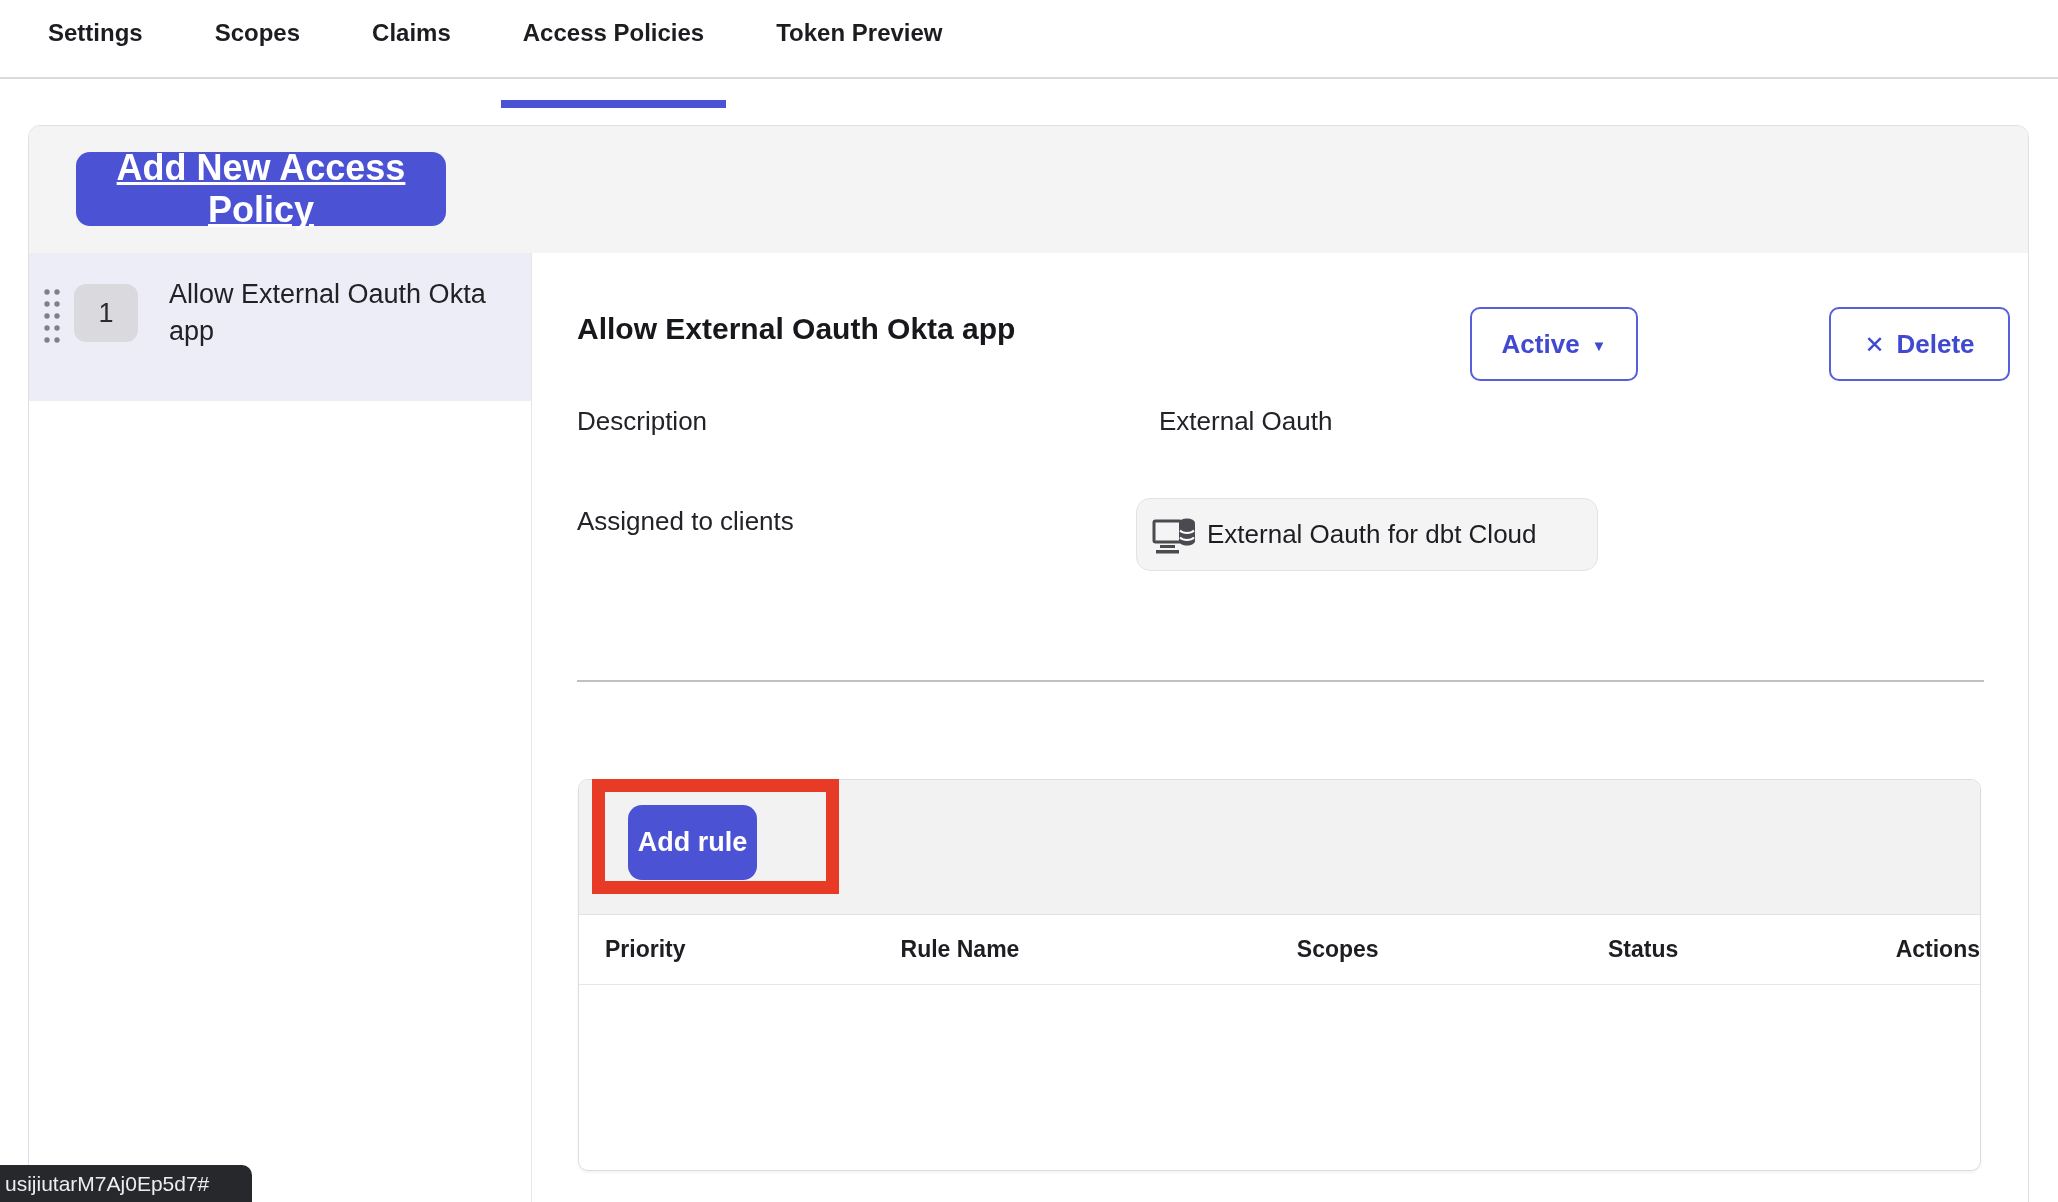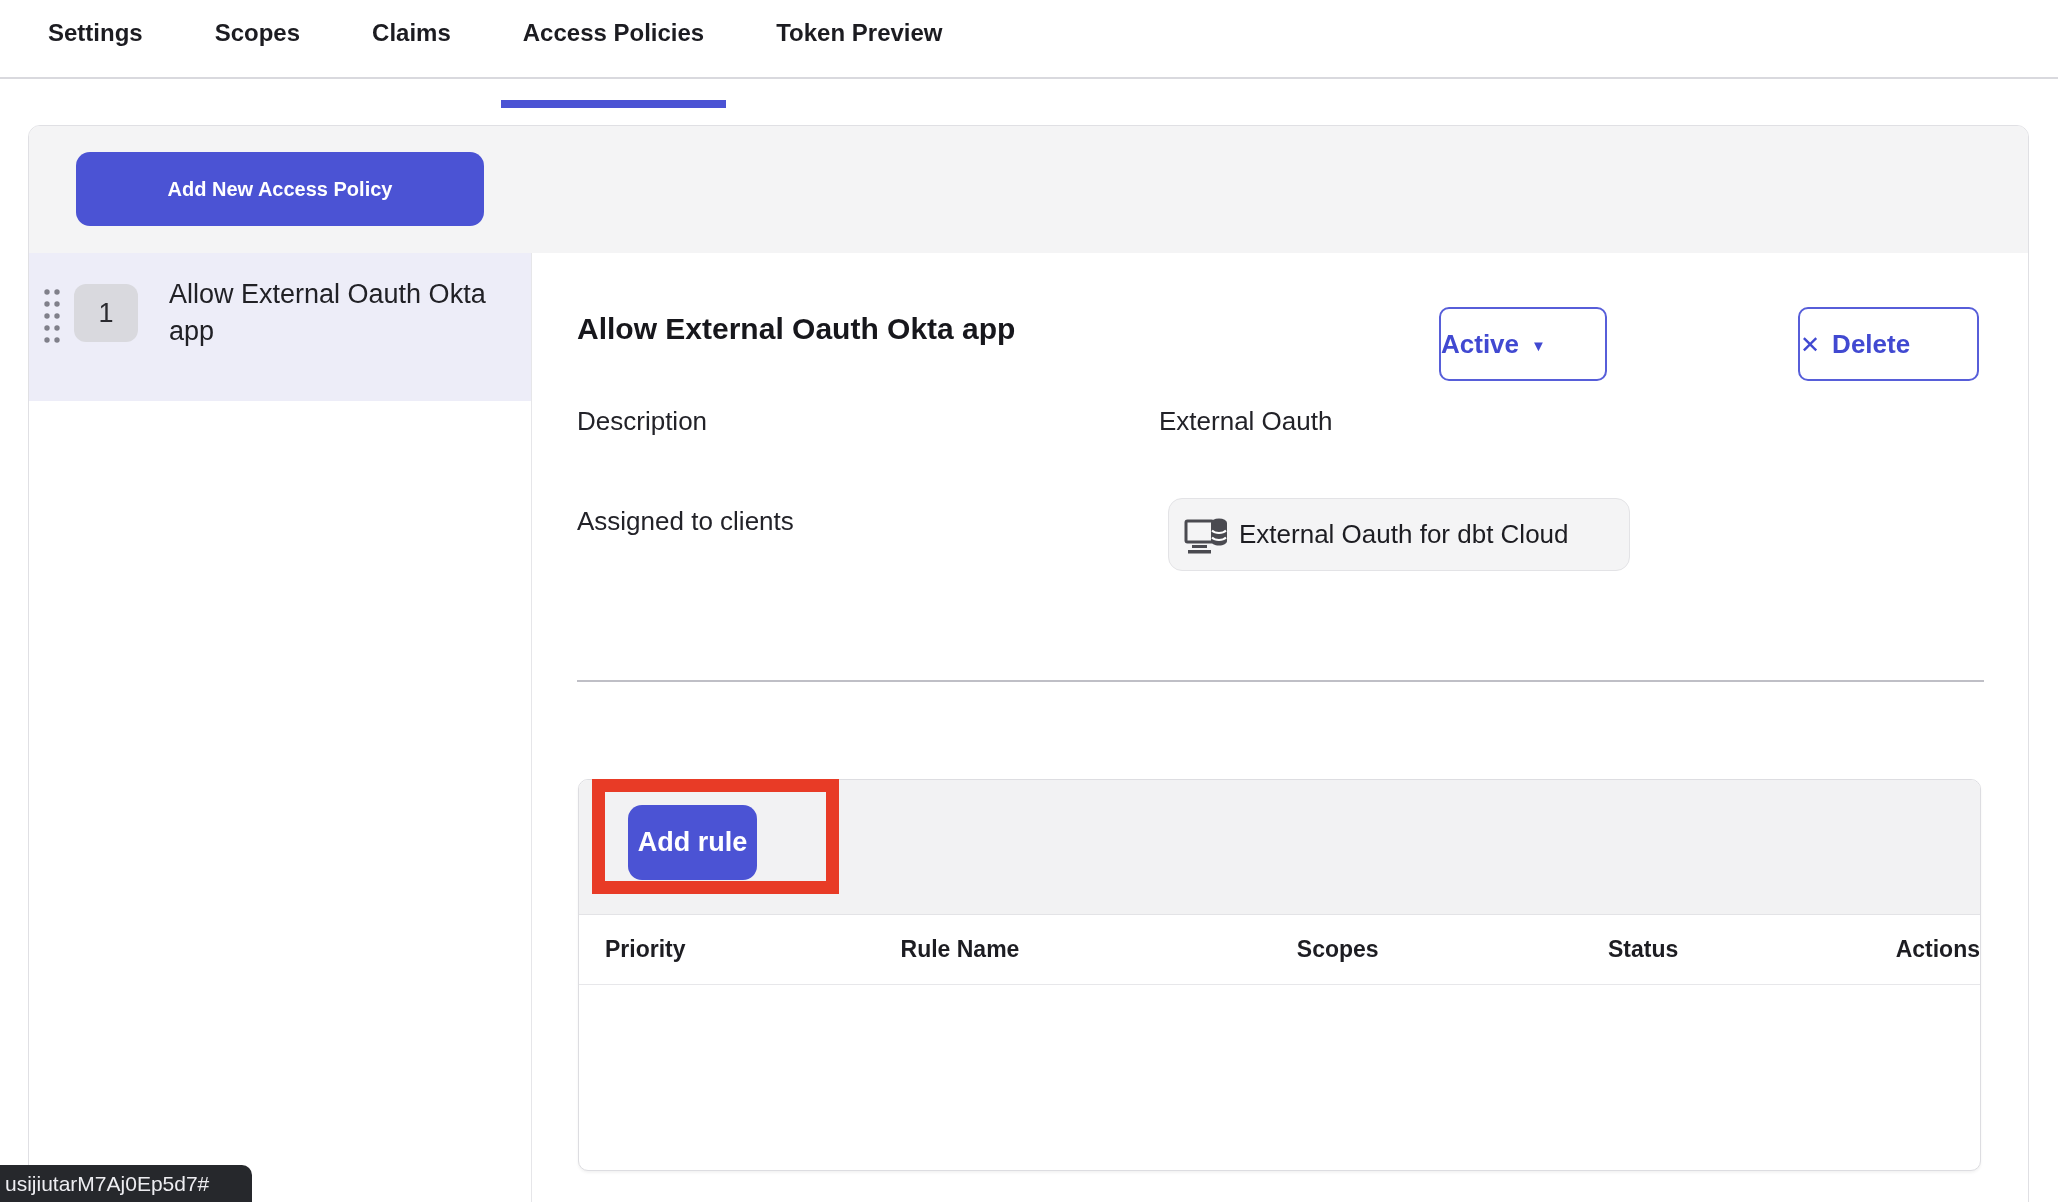--- a/index.html
+++ b/index.html
@@ -38,21 +38,21 @@
     position:absolute;left:28px;top:125px;width:2001px;height:1100px;
     border:1px solid var(--card-border);border-radius:12px 12px 0 0;
     background:#ffffff;overflow:hidden;
   }
   .card-header{height:127px;background:var(--band);}
   .btn-primary{
     position:absolute;display:flex;align-items:center;justify-content:center;
     background:var(--blue);color:#ffffff;font-weight:700;border:none;
     border-radius:14px;cursor:pointer;font-family:"Liberation Sans",sans-serif;
   }
-  #add-policy-btn{left:47px;top:26px;width:408px;height:74px;font-size:20px;}
+  #add-policy-btn{left:47px;top:26px;width:370px;height:74px;font-size:36px;text-decoration:underline;}
   .card-body{display:flex;height:calc(100% - 127px);}
   
   .left-panel{width:503px;border-right:1px solid #e6e6e9;background:#fff;position:relative;}
   .policy-item{
     position:relative;width:100%;height:148px;background:#ededf8;cursor:pointer;
   }
   .drag-handle{position:absolute;left:14px;top:34px;}
   .priority-badge{
     position:absolute;left:45px;top:31px;width:64px;height:58px;
     background:#d9d9de;border-radius:12px;
@@ -66,34 +66,35 @@
   
   .main-panel{flex:1;position:relative;background:#fff;}
   .policy-title{
     position:absolute;left:45px;top:58px;font-size:30px;font-weight:700;
     color:#17171c;line-height:36px;
   }
   .btn-outline{
     position:absolute;height:74px;border:2px solid var(--blue-border);
     border-radius:10px;background:#fff;color:var(--blue-text);
     font-weight:700;font-size:26px;display:flex;align-items:center;
-    justify-content:flex-start;gap:12px;cursor:pointer;
+    justify-content:center;gap:12px;cursor:pointer;
     font-family:"Liberation Sans",sans-serif;
+    margin-left:31px;
   }
   #btn-active{left:907px;top:54px;width:168px;}
   #btn-edit{left:1097px;top:54px;width:146px;}
   #btn-delete{left:1266px;top:54px;width:181px;}
   .caret{font-size:15px;margin-top:3px;}
   .x-glyph{font-size:24px;font-weight:400;margin-top:1px;}
   .field-label{position:absolute;font-size:26px;color:#222228;}
   #label-description{left:45px;top:153px;}
   #value-description{left:627px;top:153px;}
   #label-assigned{left:45px;top:253px;}
   .client-chip{
-    position:absolute;left:636px;top:245px;width:462px;height:73px;
+    position:absolute;left:604px;top:245px;width:462px;height:73px;
     background:#f4f4f5;border:1px solid #e3e3e6;border-radius:14px;
     display:flex;align-items:center;padding:0 18px 0 14px;gap:10px;
     cursor:pointer;
   }
   .client-chip span{font-size:26px;color:#1d1d22;white-space:nowrap;}
   .section-divider{
     position:absolute;left:45px;top:427px;width:1407px;height:2px;background:#bfbfc6;
   }
   
   .rules-card{

